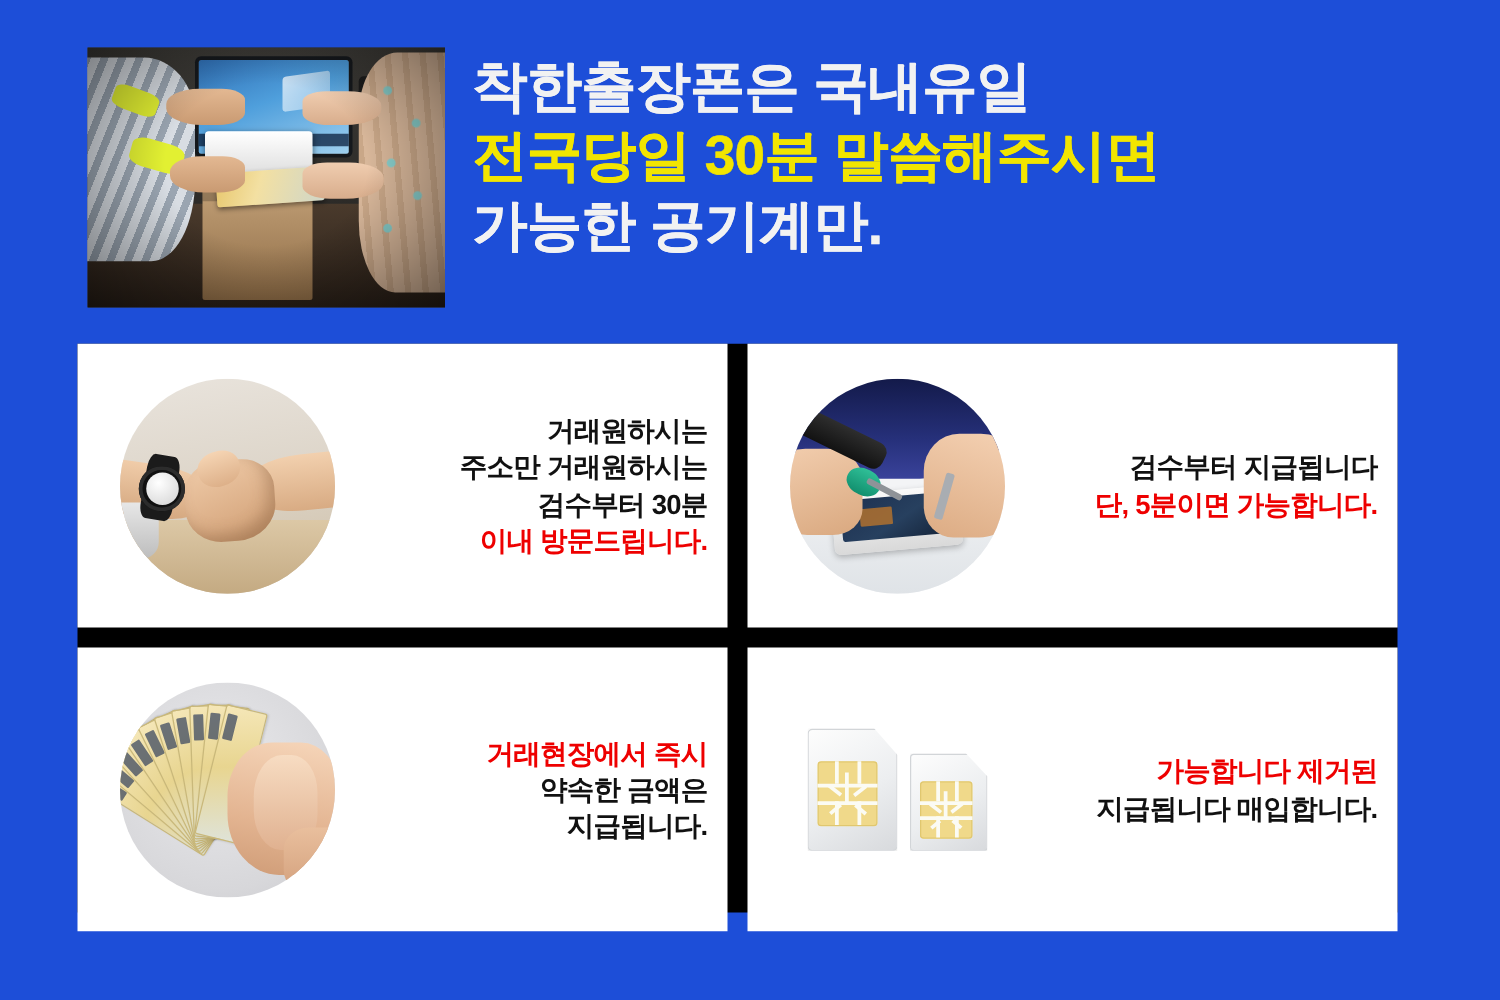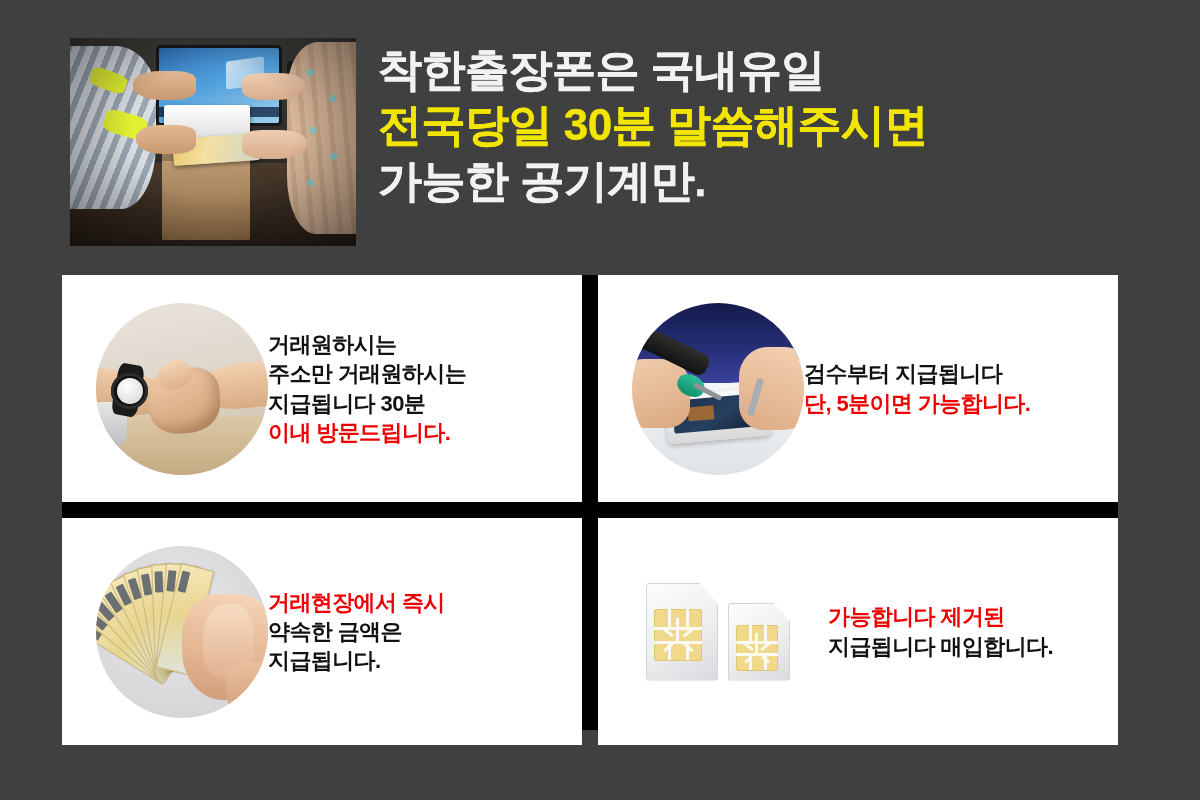--- a/index.html
+++ b/index.html
@@ -2,21 +2,21 @@
 <html><head>
 <meta charset="utf-8">
 <style>
   * { margin:0; padding:0; box-sizing:border-box; }
   html, body {
     width:1200px; height:800px;
     background:#000;
     font-family:"Liberation Sans", sans-serif;
     overflow:hidden;
   }
-  .banner { position:relative; width:1200px; height:800px; background:#404040; }
+  .banner { position:relative; width:1200px; height:800px; background:#1d4ed8; }
 
   
   .header { position:absolute; left:0; top:0; width:1200px; height:262px; }
 
   .hero-photo {
     position:absolute; left:70px; top:38px; width:286px; height:208px;
     overflow:hidden; background:#2a2a28;
   }
   .hp-layer { position:absolute; inset:0; }
   
@@ -107,27 +107,27 @@
     display:flex; align-items:center;
     position:relative;
     overflow:hidden;
   }
   .panel-media {
     flex:0 0 auto;
     display:flex; align-items:center; justify-content:center;
   }
   .panel-text {
     flex:1 1 auto;
-    text-align:left;
+    text-align:right;
     font-weight:bold;
     font-size:22px;
     line-height:1.32;
     letter-spacing:-0.6px;
     color:#111;
-    padding-right:0;
+    padding-right:16px;
   }
   .t-line { display:block; white-space:nowrap; }
   .t-red { color:#ee0000; }
 
   .circle-img {
     width:172px; height:172px; border-radius:50%;
     overflow:hidden; position:relative;
     margin-left:34px;
   }
 
@@ -298,21 +298,21 @@
           <div class="hs-sleeve"></div>
           <div class="hs-grip"></div>
           <div class="hs-thumb"></div>
           <div class="hs-watch-band"></div>
           <div class="hs-watch-face"></div>
         </div>
       </div>
       <div class="panel-text">
         <span class="t-line">거래원하시는</span>
         <span class="t-line">주소만 거래원하시는</span>
-        <span class="t-line">지급됩니다 30분</span>
+        <span class="t-line">검수부터 30분</span>
         <span class="t-line t-red">이내 방문드립니다.</span>
       </div>
     </div>
 
     <div class="panel">
       <div class="panel-media">
         <div class="circle-img">
           <div class="rp-bg"></div>
           <div class="rp-navy"></div>
           <div class="rp-table"></div>

